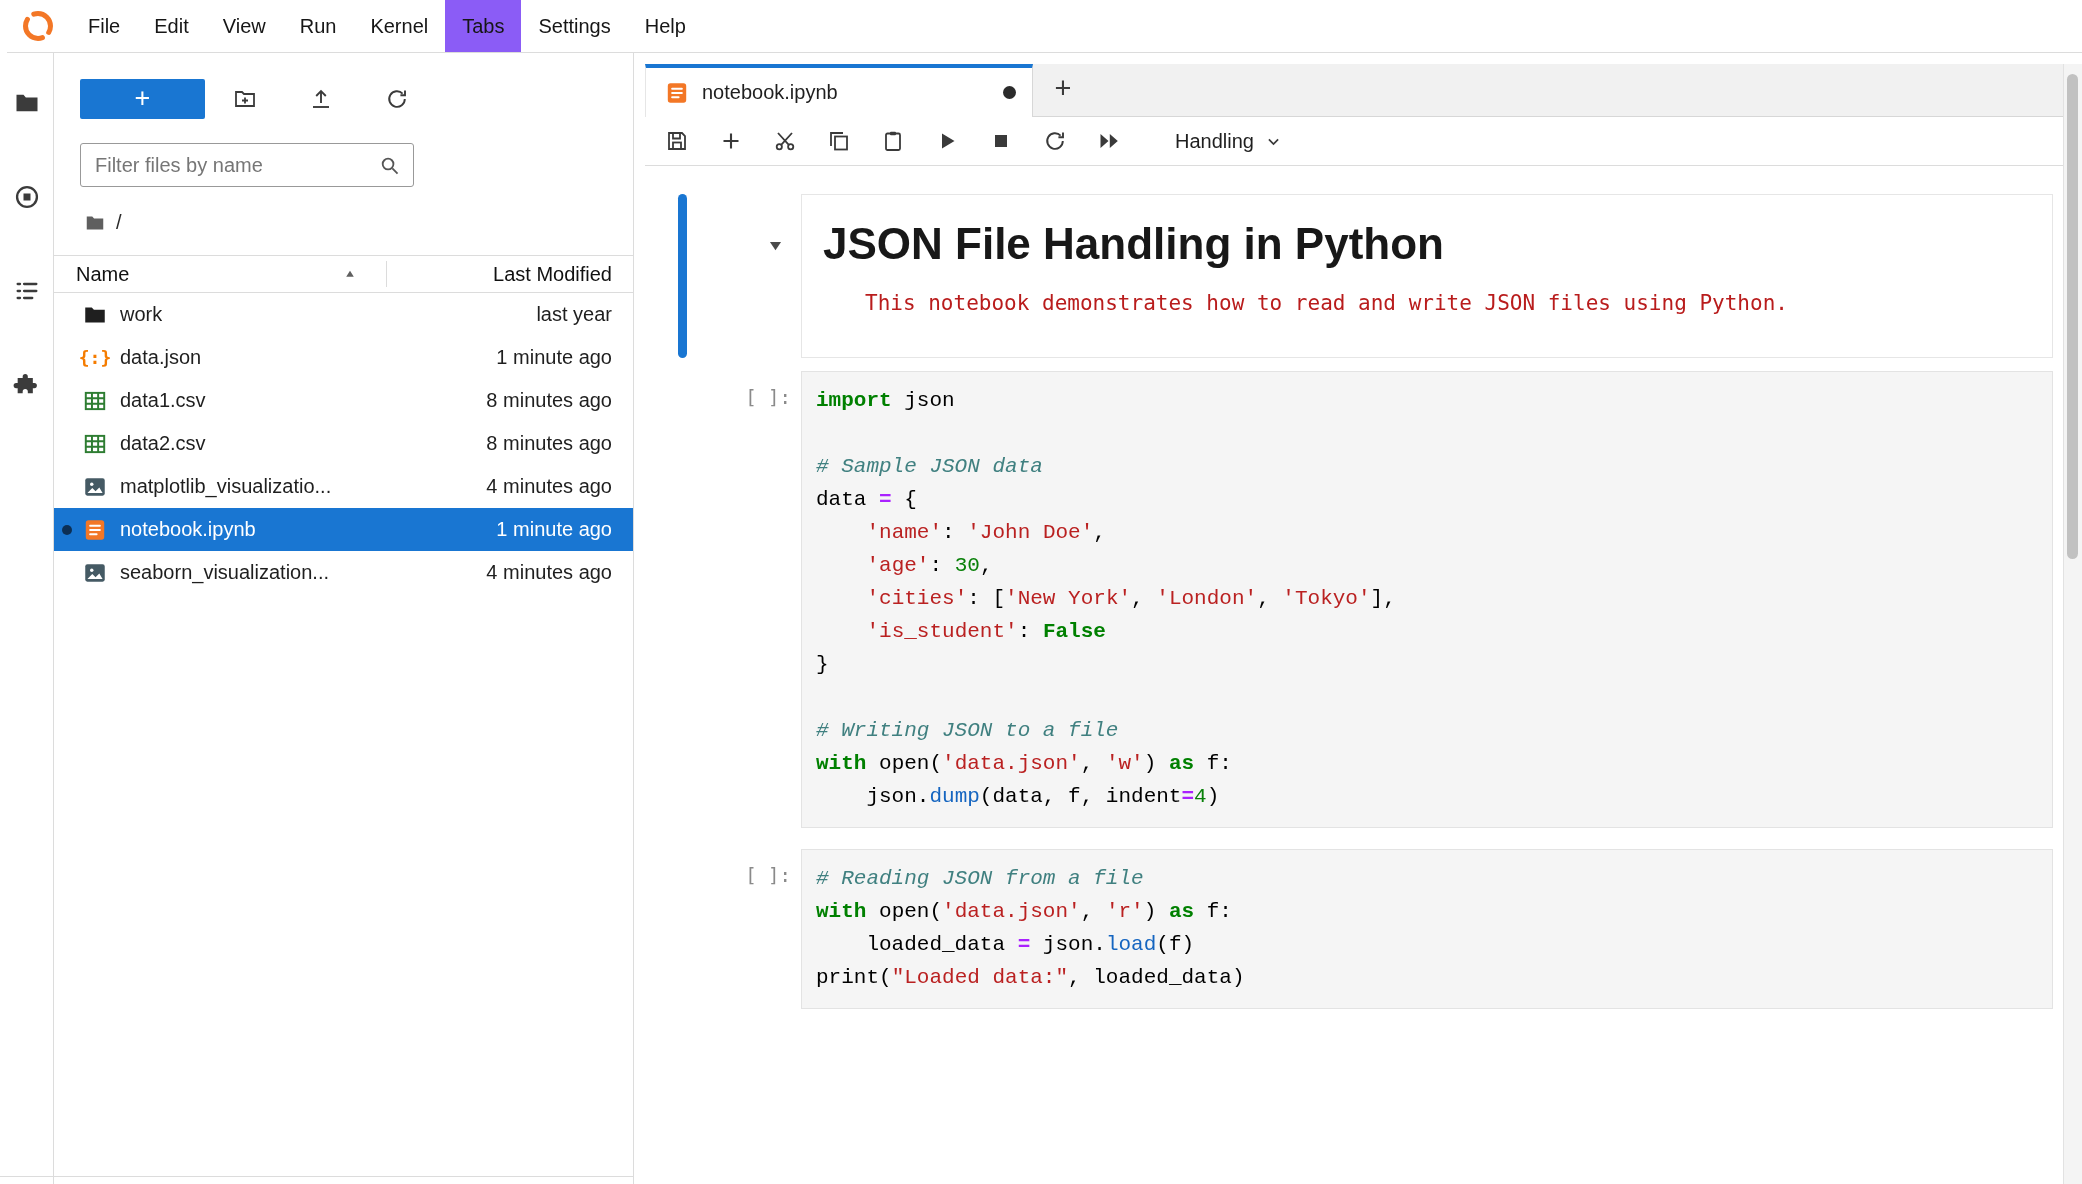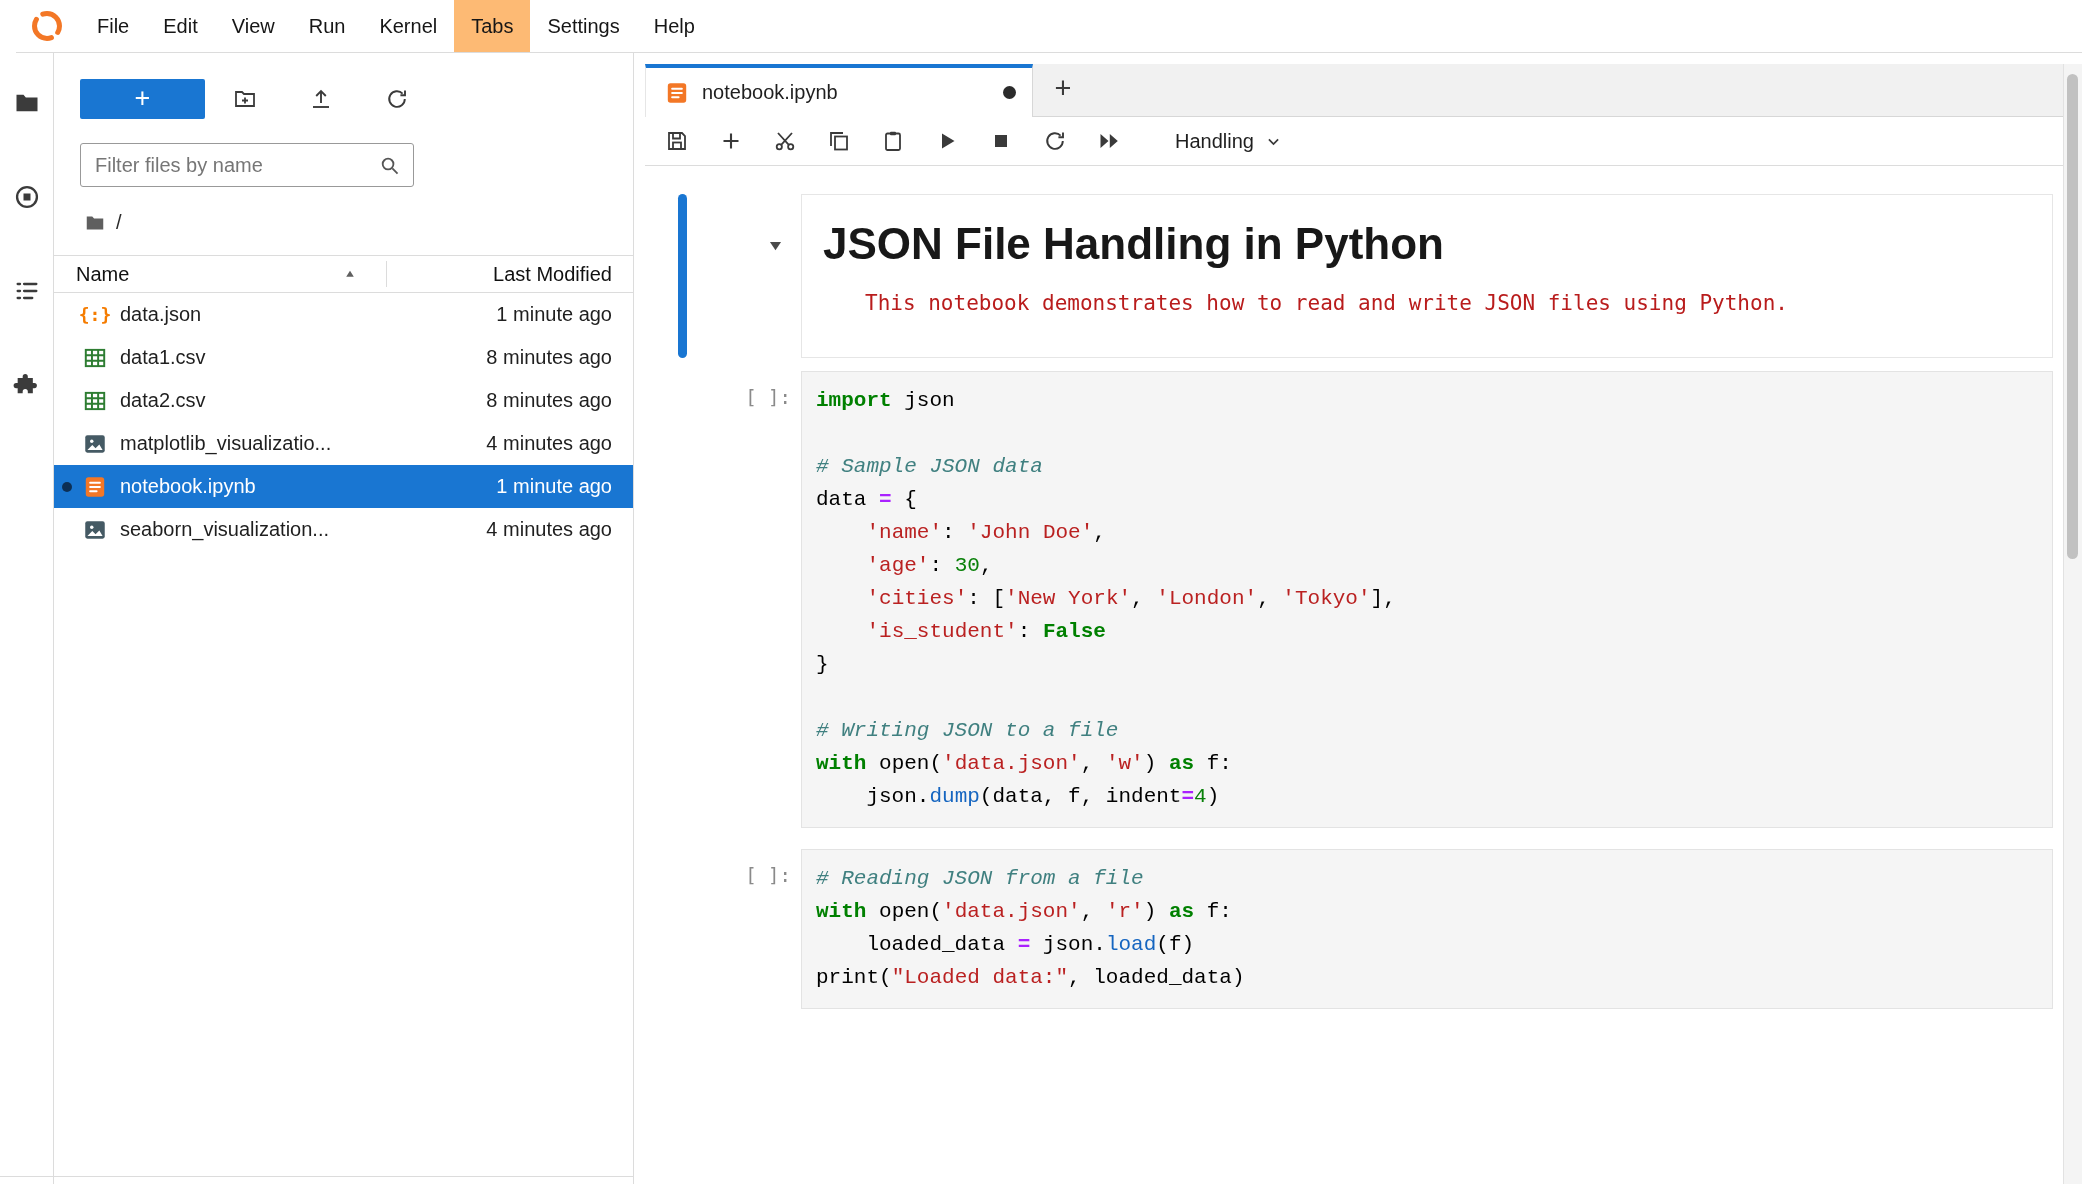--- a/index.html
+++ b/index.html
@@ -6,26 +6,26 @@
   html,body { margin:0; padding:0; }
   body {
     width:2082px; height:1184px; position:relative; overflow:hidden;
     background:#ffffff; font-family:"Liberation Sans", sans-serif; color:#1a1a1a;
     cursor:default;
   }
   .icon, .icon svg { display:block; }
   .icon svg { width:100%; height:100%; }
 
   
-  #menubar { position:absolute; top:0; left:16px; right:0; height:53px; background:#fff;
+  #menubar { position:absolute; top:0; left:7px; right:0; height:53px; background:#fff;
     border-bottom:1px solid #dcdcdc; display:flex; align-items:center; z-index:6; }
   #jupyter-logo { margin-left:14px; width:34px; height:34px; }
   #menu-items { list-style:none; display:flex; margin:0 0 0 16px; padding:0; height:100%; }
   #menu-items li { padding:0 17px; display:flex; align-items:center; font-size:20px; color:#161616; }
-  #menu-items li.active { background:#fdba74; }
+  #menu-items li.active { background:#8b5cf6; }
 
   
   #activitybar { position:absolute; top:53px; left:0; width:54px; bottom:0; background:#fff;
     border-right:1px solid #dcdcdc; display:flex; flex-direction:column; align-items:center;
     padding-top:36px; gap:66px; z-index:2; }
   .act-btn { width:28px; height:28px; color:#3b3b3b; }
 
   
   #filebrowser { position:absolute; top:53px; left:54px; width:580px; bottom:0; background:#fff;
     border-right:1px solid #dcdcdc; z-index:2; }
@@ -226,20 +226,31 @@
             <path d="M12 6.5l6.5 10h-13z" fill="currentColor"></path>
           </svg>
         </span>
       <span class="col-div"></span>
       <span class="col-mod">Last Modified</span>
     </div>
 
     <div id="file-rows">
         <div class="fb-row">
           <span class="ficon">
+            <span class="icon">
+              <svg viewBox="0 0 24 24">
+                <path d="M3 5h6l2 2.2h10V19H3z" fill="currentColor"></path>
+              </svg>
+            </span>
+          </span>
+          <span class="fname">work</span>
+          <span class="ftime">last year</span>
+        </div>
+        <div class="fb-row">
+          <span class="ficon">
             <span class="icon"><span class="json-glyph">{:}</span></span>
           </span>
           <span class="fname">data.json</span>
           <span class="ftime">1 minute ago</span>
         </div>
         <div class="fb-row">
           <span class="ficon">
             <span class="icon">
               <svg viewBox="0 0 24 24" fill="none" stroke="#2e7d32" stroke-width="1.8">
                 <rect x="3.5" y="4.5" width="17" height="15"></rect>

